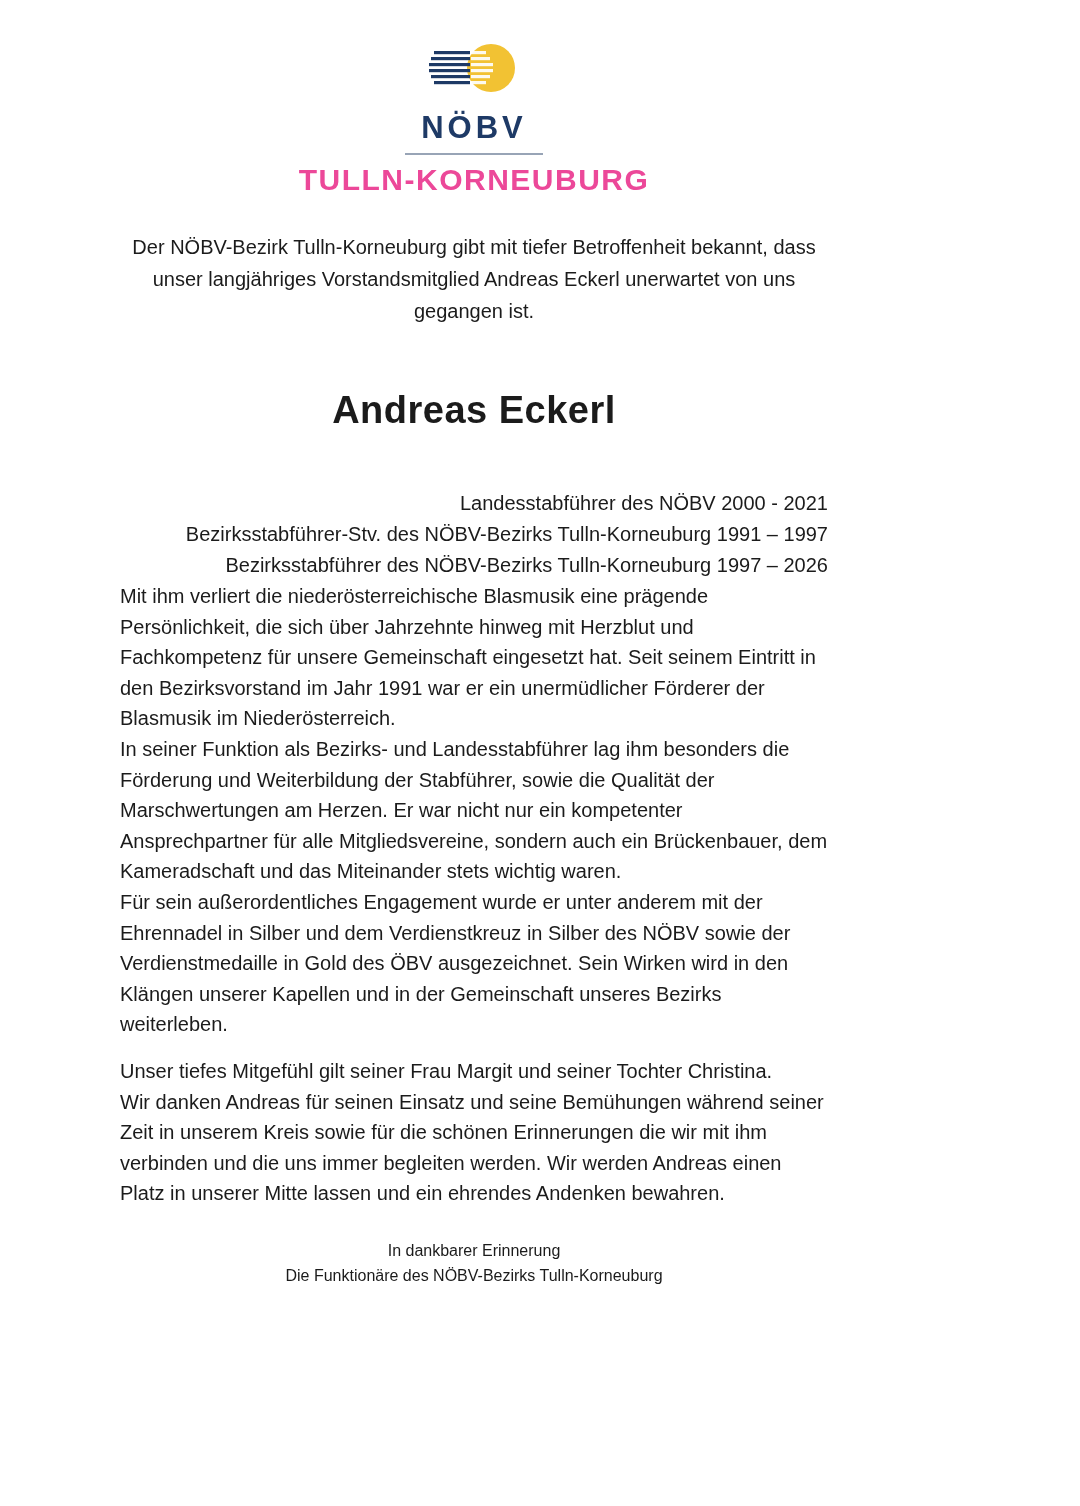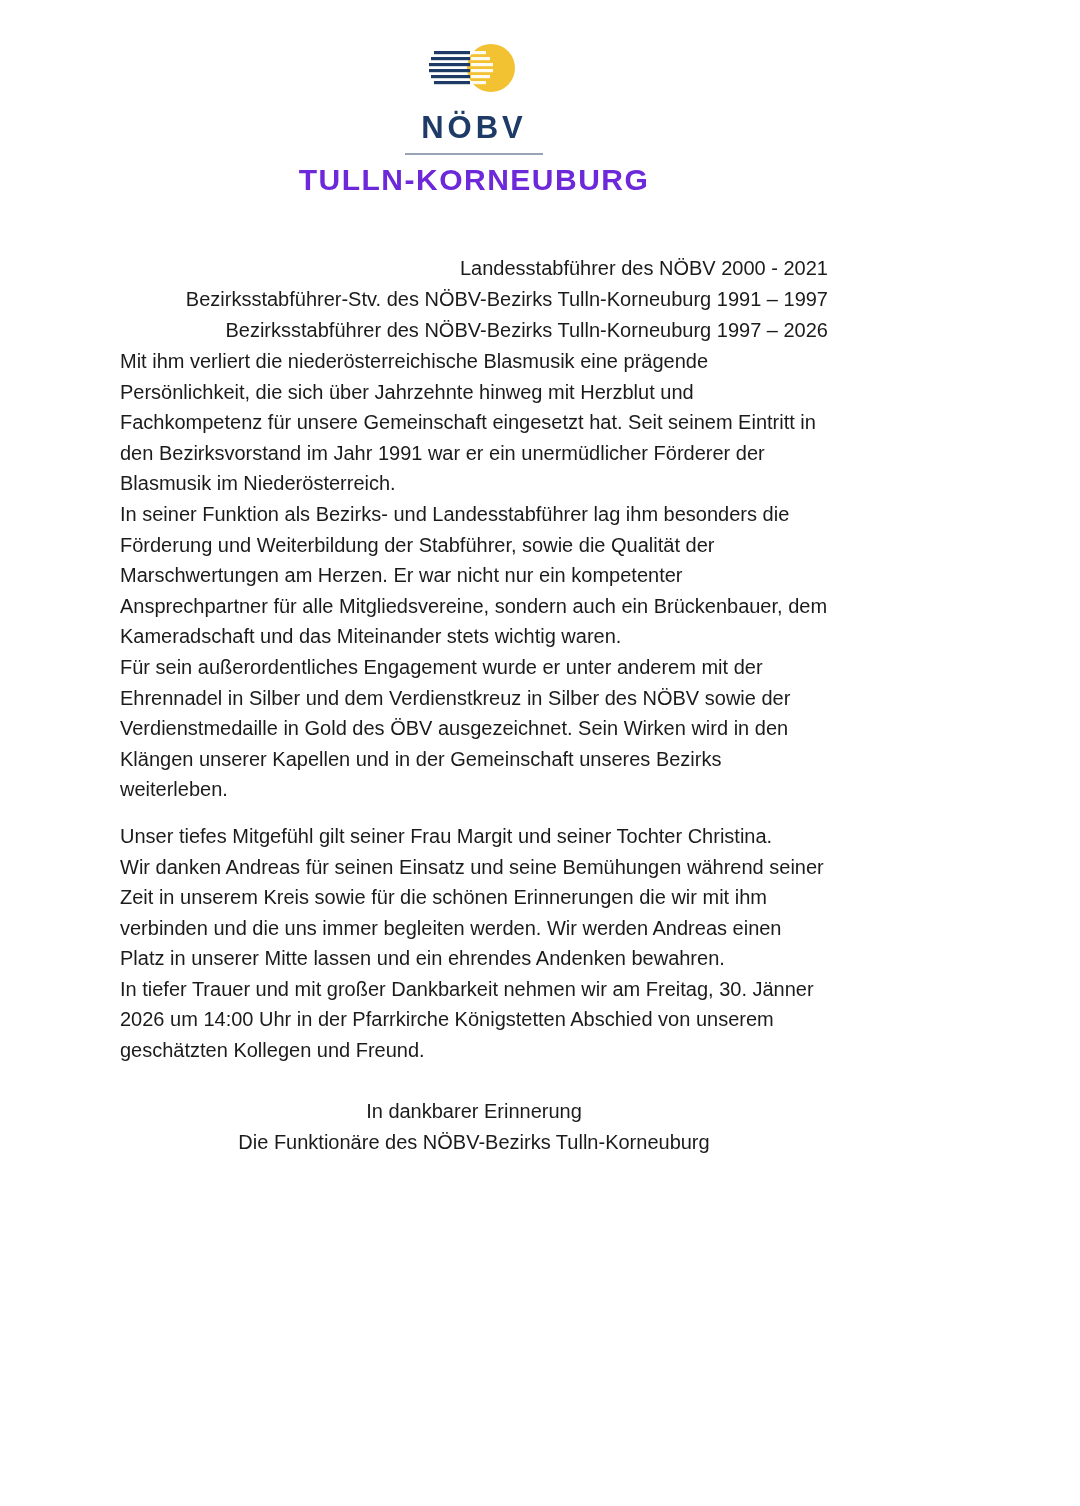--- a/index.html
+++ b/index.html
@@ -22,21 +22,21 @@
     letter-spacing: 4px;
     margin-top: 4px;
   }
   .logo-divider {
     width: 138px;
     height: 2px;
     background: #98a4b6;
     margin: 7px auto 8px auto;
   }
   .logo-region {
-    color: #6d28d9;
+    color: #ec4899;
     font-size: 30px;
     font-weight: bold;
     letter-spacing: 1.5px;
   }
   .quote {
     font-size: 20px;
     text-align: center;
     margin-top: 50px;
   }
   .announcement {
@@ -64,21 +64,21 @@
     text-align: right;
     margin-top: 56px;
   }
   .para {
     font-size: 20px;
     line-height: 1.53;
     text-align: left;
   }
   .para.tight { margin-top: 16px; }
   .closing {
-    font-size: 20px;
+    font-size: 16px;
     line-height: 1.55;
     text-align: center;
     margin-top: 30px;
   }
 </style>
 </head>
 <body>
 
 <div class="page">
 
@@ -103,33 +103,34 @@
           <rect x="47" y="41" width="15" height="3.2"></rect>
         </g>
       </svg>
     </span>
     <div class="logo-brand">NÖBV</div>
     <div class="logo-divider"></div>
     <div class="logo-region">TULLN-KORNEUBURG</div>
   </div>
 
 
+  <div class="announcement">Der NÖBV-Bezirk Tulln-Korneuburg gibt mit tiefer Betroffenheit bekannt, dass unser langjähriges Vorstandsmitglied Andreas Eckerl unerwartet von uns gegangen ist.</div>
 
+  <div class="name">Andreas Eckerl</div>
 
   <div class="roles">
     <div>Landesstabführer des NÖBV 2000 - 2021</div>
     <div>Bezirksstabführer-Stv. des NÖBV-Bezirks Tulln-Korneuburg 1991 – 1997</div>
     <div>Bezirksstabführer des NÖBV-Bezirks Tulln-Korneuburg 1997 – 2026</div>
   </div>
 
   <div class="para">Mit ihm verliert die niederösterreichische Blasmusik eine prägende Persönlichkeit, die sich über Jahrzehnte hinweg mit Herzblut und Fachkompetenz für unsere Gemeinschaft eingesetzt hat. Seit seinem Eintritt in den Bezirksvorstand im Jahr 1991 war er ein unermüdlicher Förderer der Blasmusik im Niederösterreich.</div>
   <div class="para">In seiner Funktion als Bezirks- und Landesstabführer lag ihm besonders die Förderung und Weiterbildung der Stabführer, sowie die Qualität der Marschwertungen am Herzen. Er war nicht nur ein kompetenter Ansprechpartner für alle Mitgliedsvereine, sondern auch ein Brückenbauer, dem Kameradschaft und das Miteinander stets wichtig waren.</div>
   <div class="para">Für sein außerordentliches Engagement wurde er unter anderem mit der Ehrennadel in Silber und dem Verdienstkreuz in Silber des NÖBV sowie der Verdienstmedaille in Gold des ÖBV ausgezeichnet. Sein Wirken wird in den Klängen unserer Kapellen und in der Gemeinschaft unseres Bezirks weiterleben.</div>
   <div class="para tight">Unser tiefes Mitgefühl gilt seiner Frau Margit und seiner Tochter Christina.</div>
   <div class="para">Wir danken Andreas für seinen Einsatz und seine Bemühungen während seiner Zeit in unserem Kreis sowie für die schönen Erinnerungen die wir mit ihm verbinden und die uns immer begleiten werden. Wir werden Andreas einen Platz in unserer Mitte lassen und ein ehrendes Andenken bewahren.</div>
-  <div class="para">In tiefer Trauer und mit großer Dankbarkeit nehmen wir am Freitag, 30. Jänner 2026 um 14:00 Uhr in der Pfarrkirche Königstetten Abschied von unserem geschätzten Kollegen und Freund.</div>
 
   <div class="closing">
     <div>In dankbarer Erinnerung</div>
     <div>Die Funktionäre des NÖBV-Bezirks Tulln-Korneuburg</div>
   </div>
 
 </div>
 
 </body></html>

